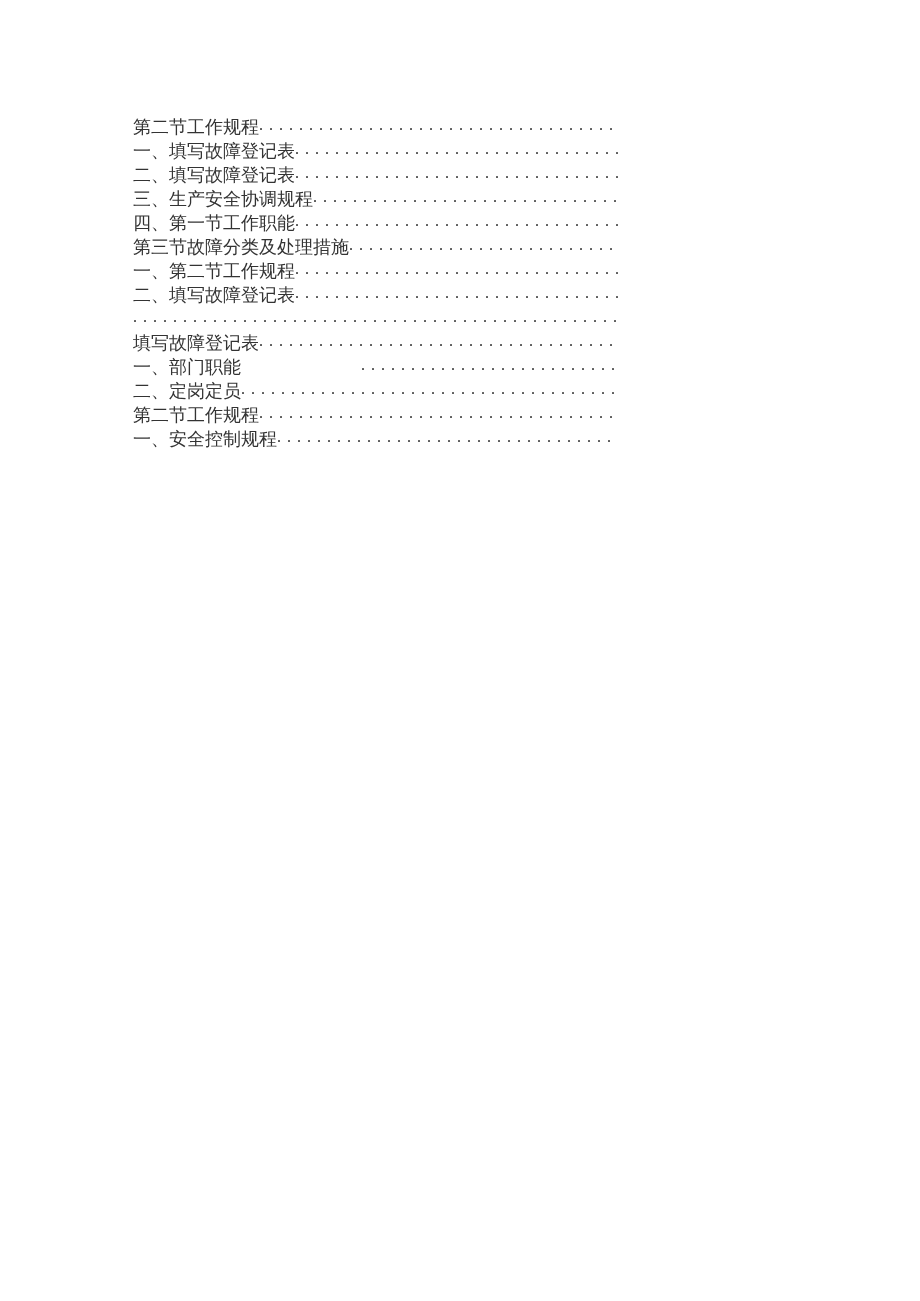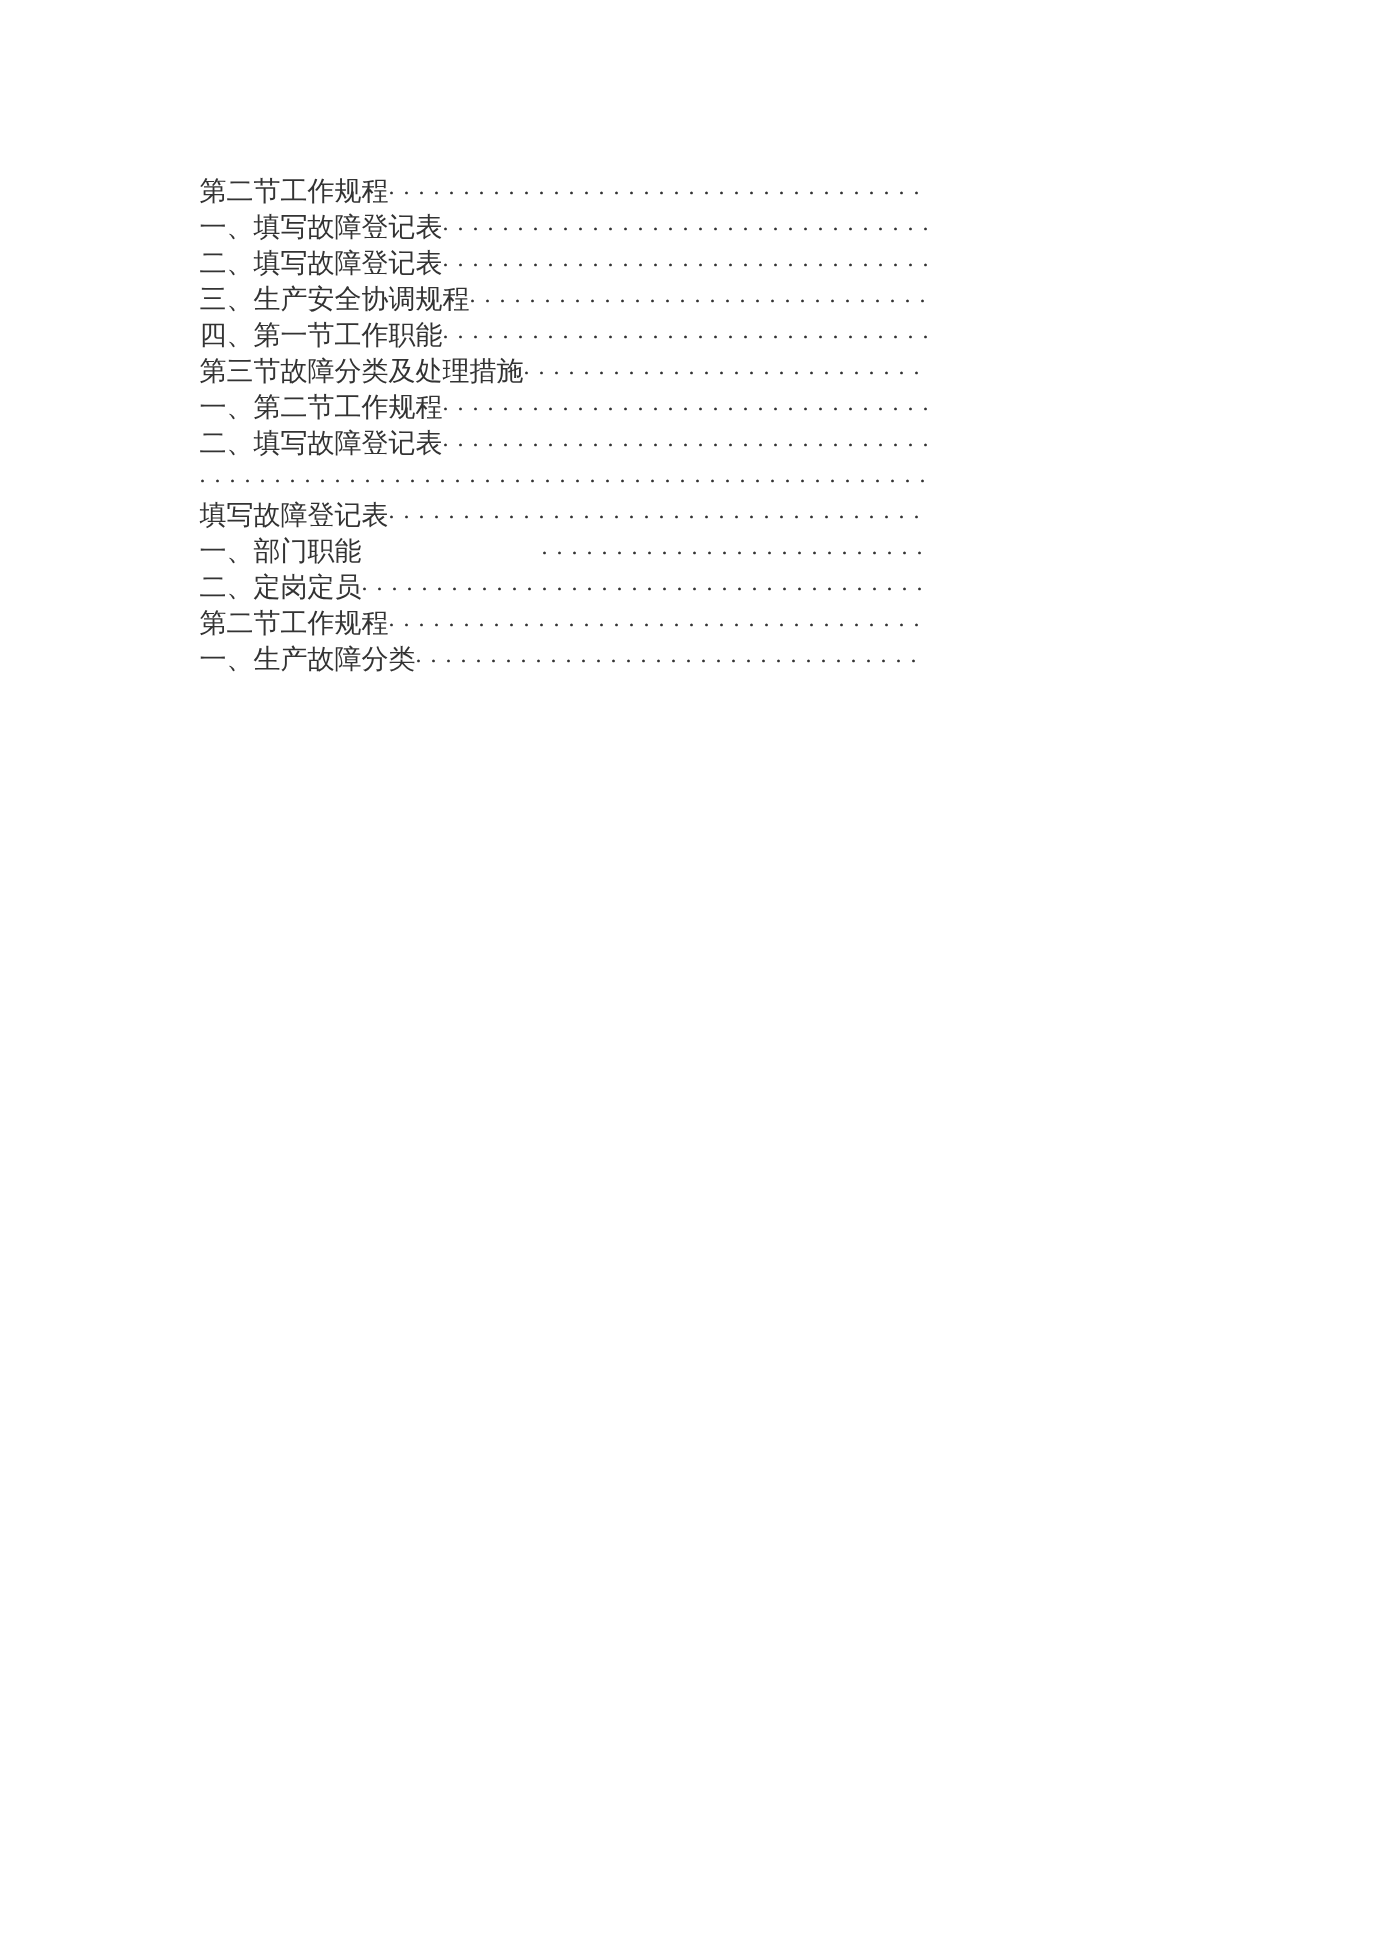--- a/index.html
+++ b/index.html
@@ -98,16 +98,16 @@
   </div>
   <div class="toc-line">
     <span class="toc-text">二、定岗定员</span>
     <span class="toc-dots"></span>
   </div>
   <div class="toc-line">
     <span class="toc-text">第二节工作规程</span>
     <span class="toc-dots"></span>
   </div>
   <div class="toc-line">
-    <span class="toc-text">一、生产故障分类</span>
+    <span class="toc-text">一、安全控制规程</span>
     <span class="toc-dots"></span>
   </div>
 </div>
 
 </body></html>

